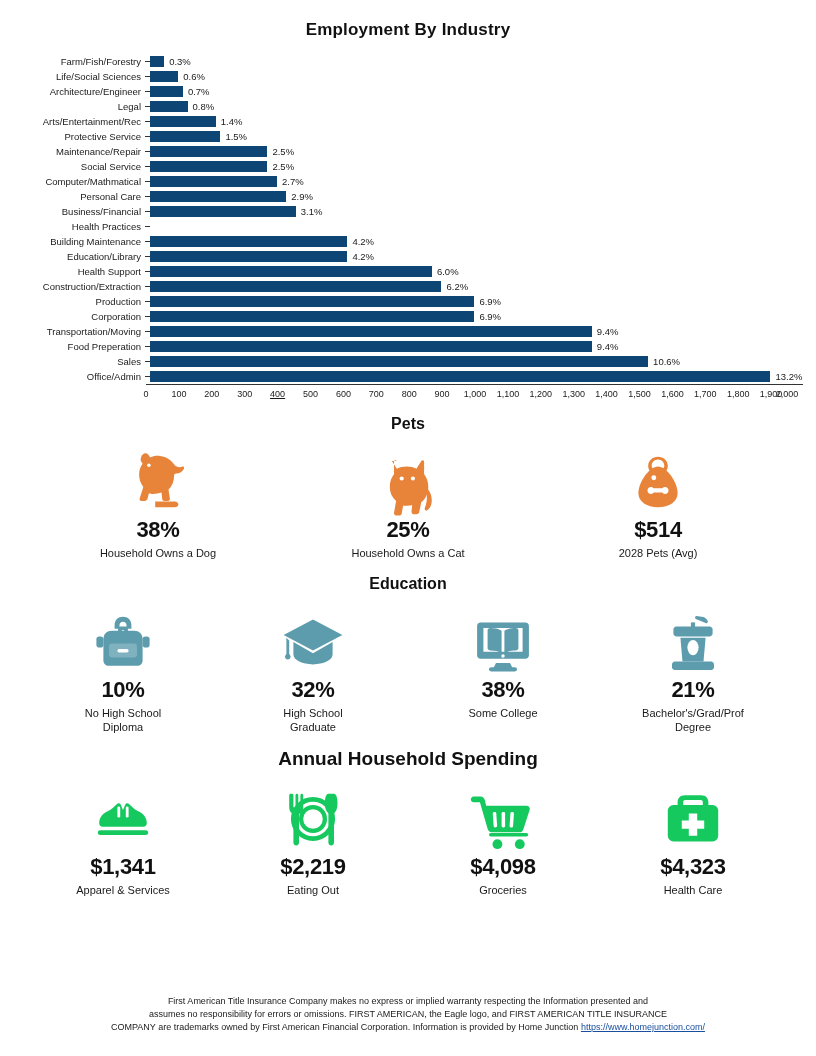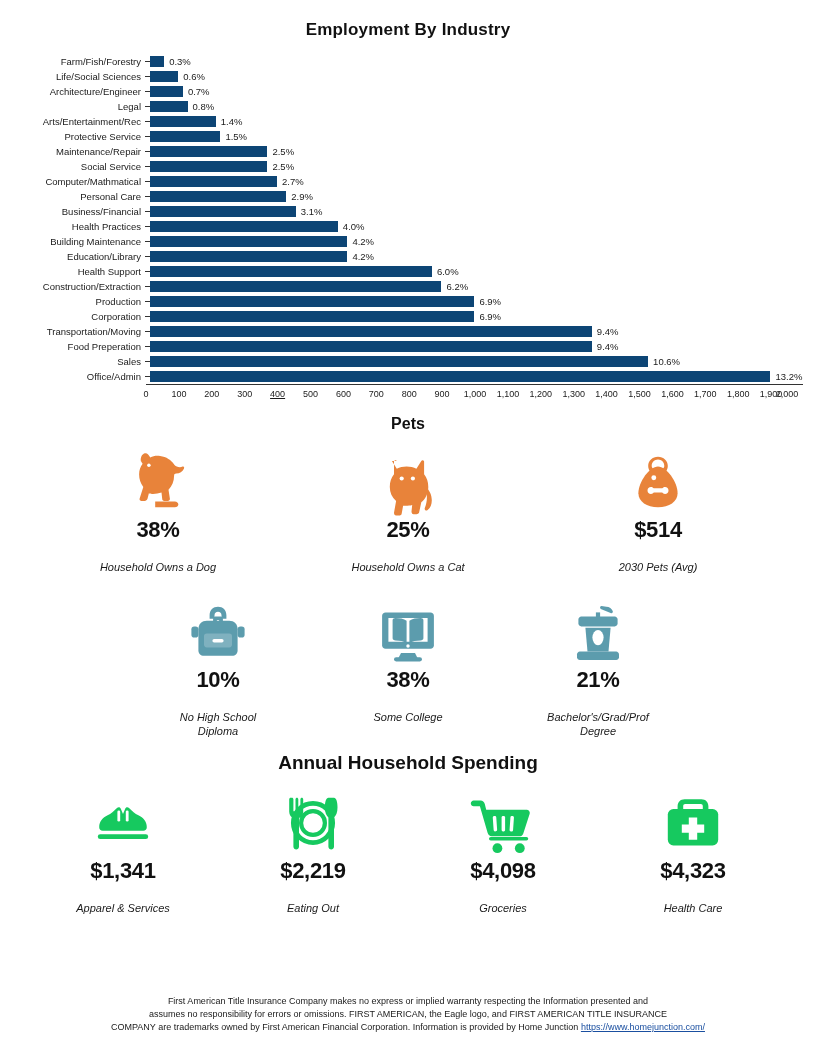--- a/index.html
+++ b/index.html
@@ -130,23 +130,22 @@
   .stat-value {
     font-size: 22px;
     font-weight: bold;
     color: #111;
     margin-top: 0;
     letter-spacing: -0.3px;
   }
   .stat-label {
     font-size: 11px;
     color: #1a1a1a;
-    margin-top: 18px;
+    margin-top: 4px;
     line-height: 1.25;
-    font-style: italic;
   }
 
   
   .pets-grid .stat-cell { width: 250px; }
   .edu-grid .stat-cell  { width: 190px; }
   .spend-grid .stat-cell{ width: 190px; }
 
   
   .footer {
     position: absolute;
@@ -256,24 +255,20 @@
           <div class="bar-label">Business/Financial</div>
           <div class="tick-mark"></div>
           <div class="bar-track">
             <div class="bar-fill" style="width: 145.747px; background: rgb(13, 69, 117);"></div>
             <div class="bar-value">3.1%</div>
           </div>
         </div>
         <div class="bar-row">
           <div class="bar-label">Health Practices</div>
           <div class="tick-mark"></div>
-          <div class="bar-track">
-            <div class="bar-fill" style="width: 187.859px; background: rgb(13, 69, 117);"></div>
-            <div class="bar-value">4.0%</div>
-          </div>
         </div>
         <div class="bar-row">
           <div class="bar-label">Building Maintenance</div>
           <div class="tick-mark"></div>
           <div class="bar-track">
             <div class="bar-fill" style="width: 197.4px; background: rgb(13, 69, 117);"></div>
             <div class="bar-value">4.2%</div>
           </div>
         </div>
         <div class="bar-row">
@@ -407,46 +402,58 @@
       <div class="stat-cell">
         <div class="stat-icon">
           <svg width="70" height="70" viewBox="0 0 100 100" fill="#e8833a">
             <path d="M50 14c-8 0-14 6-14 13 0 3 1 6 3 8l4-4c-1-1-2-3-2-4 0-5 4-9 9-9s9 4 9 9c0 1-1 3-2 4l4 4c2-2 3-5 3-8 0-7-6-13-14-13z"></path>
             <path d="M50 28c-12 0-28 22-28 38 0 12 12 20 28 20s28-8 28-20c0-16-16-38-28-38z"></path>
             <circle cx="44" cy="44" r="3.5" fill="#fff"></circle>
             <path d="M35 62c0-3 2-5 5-5 2 0 3 1 4 2h12c1-1 2-2 4-2 3 0 5 2 5 5s-2 5-5 5c-2 0-3-1-4-2H44c-1 1-2 2-4 2-3 0-5-2-5-5z" fill="#fff"></path>
           </svg>
         </div>
         <div class="stat-value">$514</div>
-        <div class="stat-label">2030 Pets (Avg)</div>
+        <div class="stat-label">2028 Pets (Avg)</div>
       </div>
     </div>
 </div>
 
 <div class="section">
+  <div class="section-title">Education</div>
   <div class="stat-grid edu-grid" id="edu-grid">
       <div class="stat-cell">
         <div class="stat-icon">
           <svg width="70" height="70" viewBox="0 0 100 100" fill="#5c9cad">
             <path d="M38 26c0-7 5-12 12-12s12 5 12 12v5h-7v-5c0-3-2-5-5-5s-5 2-5 5v5h-7z"></path>
             <rect x="43" y="28" width="14" height="16" rx="3"></rect>
             <rect x="48" y="33" width="4" height="7" rx="2" fill="#fff"></rect>
             <path d="M34 34h32c7 0 12 5 12 12v30c0 5-3 8-8 8H30c-5 0-8-3-8-8V46c0-7 5-12 12-12z"></path>
             <rect x="30" y="52" width="40" height="20" rx="4" fill="#fff" opacity="0.22"></rect>
             <rect x="42" y="60" width="16" height="5" rx="2.5" fill="#fff"></rect>
             <rect x="12" y="42" width="10" height="16" rx="4"></rect>
             <rect x="78" y="42" width="10" height="16" rx="4"></rect>
           </svg>
         </div>
         <div class="stat-value">10%</div>
         <div class="stat-label">No High School<br>Diploma</div>
       </div>
       <div class="stat-cell">
         <div class="stat-icon">
           <svg width="70" height="70" viewBox="0 0 100 100" fill="#5c9cad">
+            <path d="M50 18 8 40l42 22 42-22z"></path>
+            <path d="M22 50v18c0 8 13 14 28 14s28-6 28-14V50L50 66z"></path>
+            <path d="M12 44v22c0 2-2 3-2 5s2 4 4 4 4-2 4-4-2-3-2-5V48z"></path>
+          </svg>
+        </div>
+        <div class="stat-value">32%</div>
+        <div class="stat-label">High School<br>Graduate</div>
+      </div>
+      <div class="stat-cell">
+        <div class="stat-icon">
+          <svg width="70" height="70" viewBox="0 0 100 100" fill="#5c9cad">
             <path d="M18 22h64c3 0 5 2 5 5v42c0 3-2 5-5 5H18c-3 0-5-2-5-5V27c0-3 2-5 5-5z"></path>
             <path d="M22 30h56v34H22z" fill="#fff"></path>
             <path d="M48 34c-4-3-10-4-16-4-2 0-4 1-4 3v26c0 2 2 3 4 3 6 0 12 1 16 4z"></path>
             <path d="M52 34c4-3 10-4 16-4 2 0 4 1 4 3v26c0 2-2 3-4 3-6 0-12 1-16 4z"></path>
             <circle cx="50" cy="70" r="2.5" fill="#fff"></circle>
             <path d="M40 80h20l4 8H36z"></path>
             <rect x="30" y="86" width="40" height="6" rx="3"></rect>
           </svg>
         </div>
         <div class="stat-value">38%</div>

